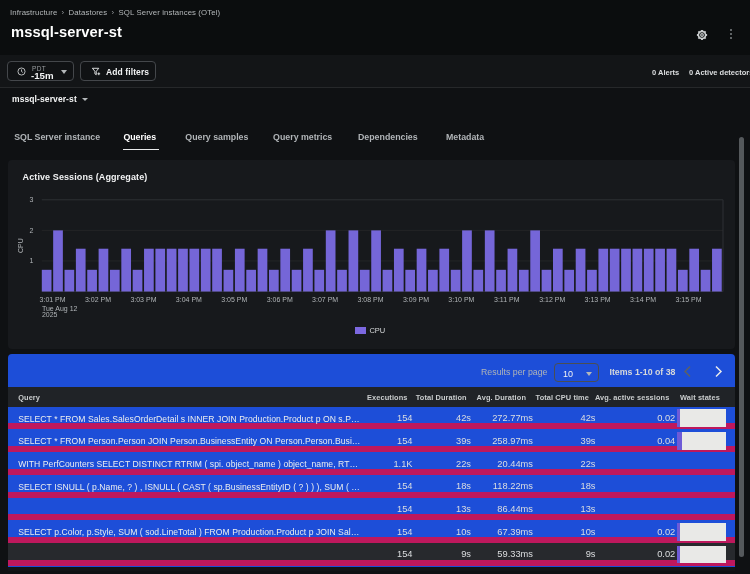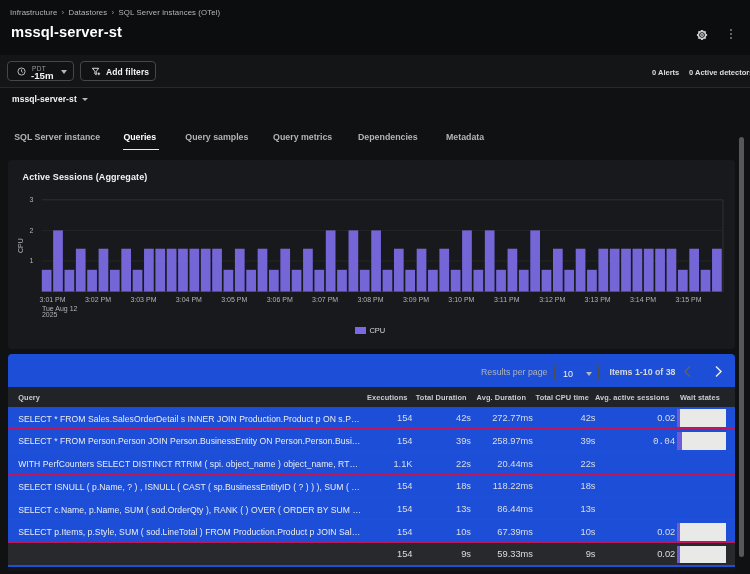--- a/index.html
+++ b/index.html
@@ -56,21 +56,21 @@
 #rppsel .caret { position:absolute; right:6px; top:7.5px; }
 #items { position:absolute; top:13px; left:601.5px; font-size:8.8px; font-weight:bold; color:#d6d8da; }
 #pgl, #pgr { position:absolute; top:11px; width:9px; height:13px; }
 #pgl { left:675px; } #pgr { left:706px; }
 
 #thead { position:absolute; top:33.3px; left:0; width:727px; height:19.5px; background:#202327; font-size:7.4px; font-weight:bold; color:#c9cccd; letter-spacing:.1px; }
 #thead div { position:absolute; top:6px; }
 .rightcol { text-align:right; }
 #tbody { position:absolute; top:52.8px; left:0; width:727px; height:164.5px; }
 #rowtail { position:absolute; top:212.5px; left:0; width:727px; height:5px; background:#121416; }
-.trow { position:absolute; left:0; width:727px; height:22.7px; border-bottom:1px solid #be185d; }
+.trow { position:absolute; left:0; width:727px; height:22.7px; border-bottom:6px solid #be185d; }
 .trow.hl { background:#27292d; }
 .trow .q { position:absolute; left:10.2px; top:7px; width:348px; white-space:nowrap; overflow:hidden; color:#eceeef; font-size:8.6px; letter-spacing:.05px; }
 .trow .n { position:absolute; top:6.5px; text-align:right; color:#dcdee0; font-size:9.3px; }
 .wbar { position:absolute; top:2.6px; left:669px; width:48.5px; height:17.8px; background:#e9e9e7; }
 .wbar .p { position:absolute; left:0; top:0; bottom:0; background:#6e5bd7; }
 
 
 #sthumb { position:absolute; top:137px; left:739px; width:5px; height:420px; background:#55595c; border-radius:2.5px; }
 </style>
 </head>
@@ -263,21 +263,21 @@
             <div class="wbar">
               <div class="p" style="width:2.5px"></div>
             </div>
           </div>
           <div class="trow" style="top: 22.7px;">
             <div class="q">SELECT * FROM Person.Person JOIN Person.BusinessEntity ON Person.Person.Busi…</div>
             <div class="n" style="left:334.5px;width:70px;">154</div>
             <div class="n" style="left:408px;width:55px;">39s</div>
             <div class="n" style="left:465px;width:60px;">258.97ms</div>
             <div class="n" style="left:527.5px;width:60px;">39s</div>
-            <div class="n" style="left:587.3px;width:80px;font-family:Liberation Mono, monospace;">0.04</div>
+            <div class="n" style="left:587.3px;width:80px;">0.04</div>
             <div class="wbar">
               <div class="p" style="width:4.5px"></div>
             </div>
           </div>
           <div class="trow" style="top: 45.4px;">
             <div class="q">WITH PerfCounters SELECT DISTINCT RTRIM ( spi. object_name ) object_name, RT…</div>
             <div class="n" style="left:334.5px;width:70px;">1.1K</div>
             <div class="n" style="left:408px;width:55px;">22s</div>
             <div class="n" style="left:465px;width:60px;">20.44ms</div>
             <div class="n" style="left:527.5px;width:60px;">22s</div>
@@ -285,29 +285,28 @@
           </div>
           <div class="trow" style="top: 68.1px;">
             <div class="q">SELECT ISNULL ( p.Name, ? ) , ISNULL ( CAST ( sp.BusinessEntityID ( ? ) ) ), SUM ( …</div>
             <div class="n" style="left:334.5px;width:70px;">154</div>
             <div class="n" style="left:408px;width:55px;">18s</div>
             <div class="n" style="left:465px;width:60px;">118.22ms</div>
             <div class="n" style="left:527.5px;width:60px;">18s</div>
             <div class="n" style="left:587.3px;width:80px;"></div>
           </div>
           <div class="trow" style="top: 90.8px;">
-            <div class="q">SELECT c.Name, p.Name, SUM ( sod.OrderQty ), RANK ( ) OVER ( ORDER BY SUM …</div>
             <div class="n" style="left:334.5px;width:70px;">154</div>
             <div class="n" style="left:408px;width:55px;">13s</div>
             <div class="n" style="left:465px;width:60px;">86.44ms</div>
             <div class="n" style="left:527.5px;width:60px;">13s</div>
             <div class="n" style="left:587.3px;width:80px;"></div>
           </div>
           <div class="trow" style="top: 113.5px;">
-            <div class="q">SELECT p.Items, p.Style, SUM ( sod.LineTotal ) FROM Production.Product p JOIN Sal…</div>
+            <div class="q">SELECT p.Color, p.Style, SUM ( sod.LineTotal ) FROM Production.Product p JOIN Sal…</div>
             <div class="n" style="left:334.5px;width:70px;">154</div>
             <div class="n" style="left:408px;width:55px;">10s</div>
             <div class="n" style="left:465px;width:60px;">67.39ms</div>
             <div class="n" style="left:527.5px;width:60px;">10s</div>
             <div class="n" style="left:587.3px;width:80px;">0.02</div>
             <div class="wbar">
               <div class="p" style="width:2.5px"></div>
             </div>
           </div>
           <div class="trow hl" style="top: 136.2px;">

